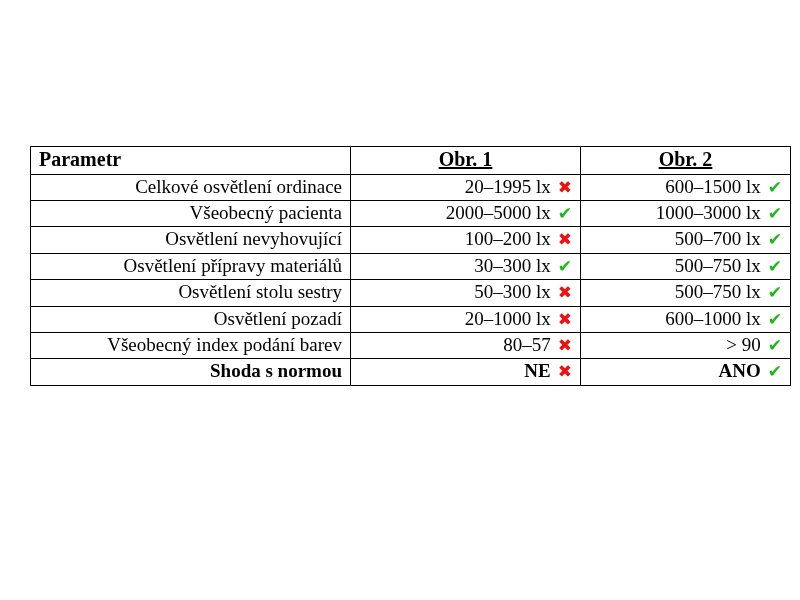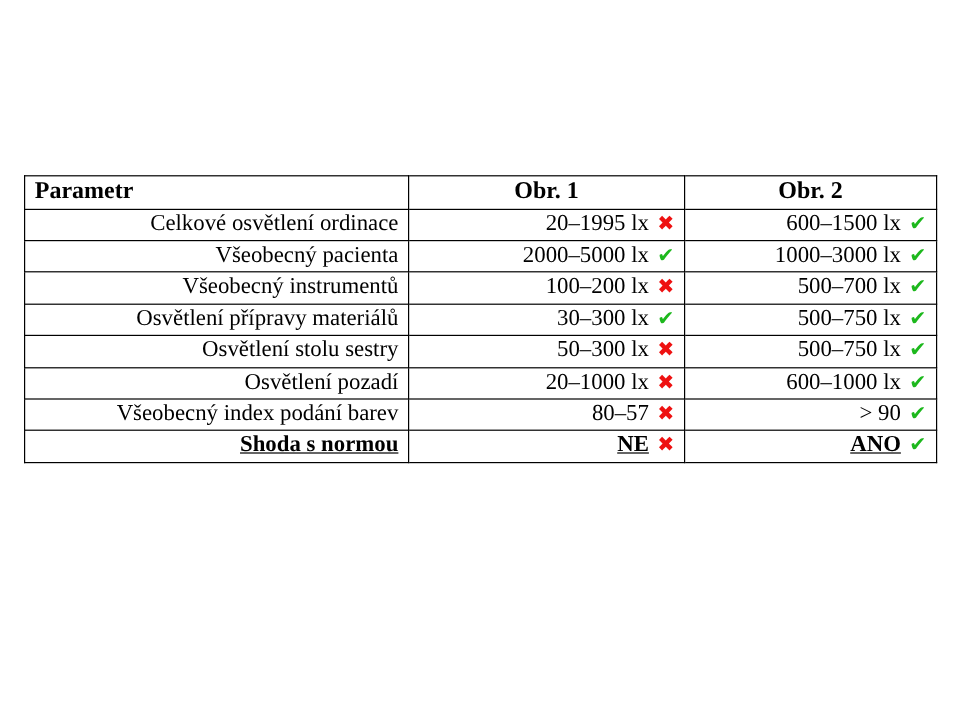--- a/index.html
+++ b/index.html
@@ -20,20 +20,21 @@
     position: absolute;
     left: 20px;
     top: 146px;
     width: 760px;
   }
   table.cmp {
     border-collapse: collapse;
     width: 760px;
     table-layout: fixed;
     background: #ffffff;
+    margin-left: 10px;
   }
   table.cmp td, table.cmp th {
     border: 1px solid #000000;
     padding: 1px 8px 2px 8px;
     font-size: 19px;
     line-height: 1.18;
     color: #000000;
     font-family: "Liberation Serif", serif;
     vertical-align: middle;
     height: 26px;
@@ -41,28 +42,28 @@
   }
   table.cmp th {
     font-weight: bold;
     font-size: 20px;
   }
   col.c-param { width: 320px; }
   col.c-o1 { width: 230px; }
   col.c-o2 { width: 210px; }
 
   .th-param { text-align: left; }
-  .th-val { text-align: center; }
+  .th-val { text-align: center; text-decoration: underline; }
 
   td.param { text-align: right; }
   td.val {
     text-align: right;
     white-space: nowrap;
   }
-  tr.total td { font-weight: bold; text-decoration: underline; }
+  tr.total td { font-weight: bold; }
 
   .mark {
     display: inline-block;
     margin-left: 7px;
     font-family: "DejaVu Sans", sans-serif;
     font-size: 17px;
     line-height: 1;
     vertical-align: baseline;
   }
   .mark.ok { color: #1db81d; }
@@ -91,21 +92,21 @@
             <td class="param">Celkové osvětlení ordinace</td>
             <td class="val"><span>20–1995 lx</span><span class="mark bad">✖</span></td>
             <td class="val"><span>600–1500 lx</span><span class="mark ok">✔</span></td>
           </tr>
           <tr>
             <td class="param">Všeobecný pacienta</td>
             <td class="val"><span>2000–5000 lx</span><span class="mark ok">✔</span></td>
             <td class="val"><span>1000–3000 lx</span><span class="mark ok">✔</span></td>
           </tr>
           <tr>
-            <td class="param">Všeobecný instrumentů</td>
+            <td class="param">Osvětlení nevyhovující</td>
             <td class="val"><span>100–200 lx</span><span class="mark bad">✖</span></td>
             <td class="val"><span>500–700 lx</span><span class="mark ok">✔</span></td>
           </tr>
           <tr>
             <td class="param">Osvětlení přípravy materiálů</td>
             <td class="val"><span>30–300 lx</span><span class="mark ok">✔</span></td>
             <td class="val"><span>500–750 lx</span><span class="mark ok">✔</span></td>
           </tr>
           <tr>
             <td class="param">Osvětlení stolu sestry</td>

